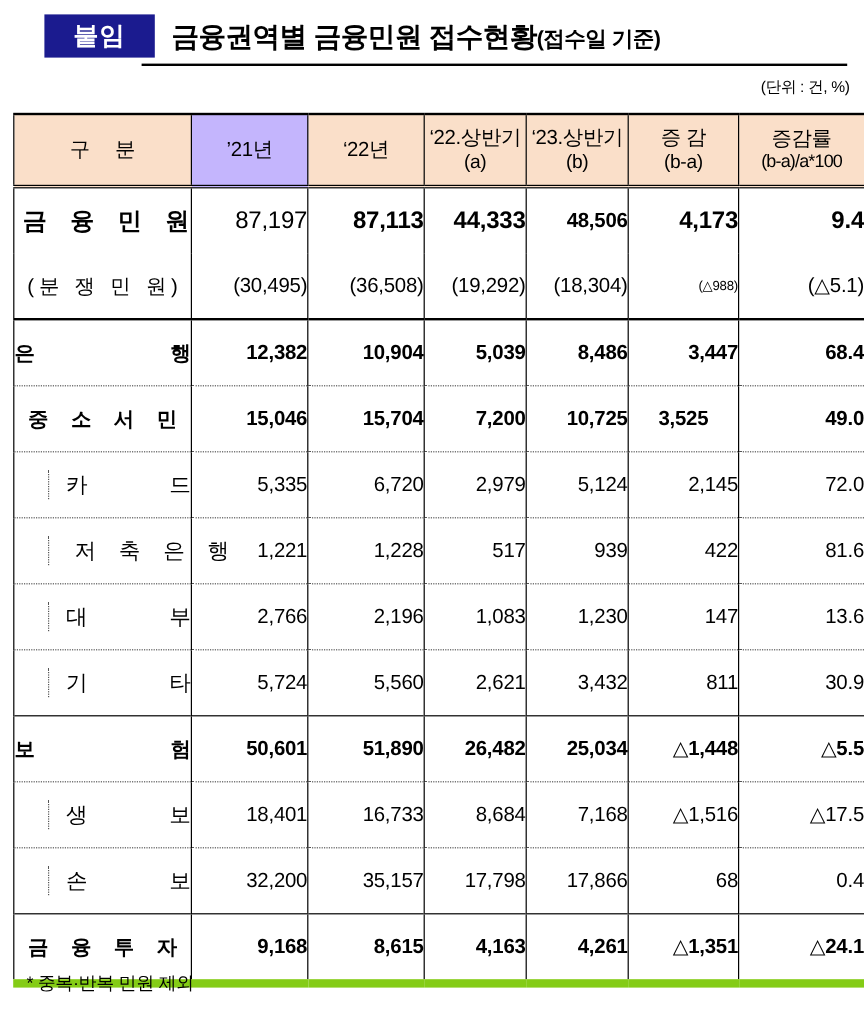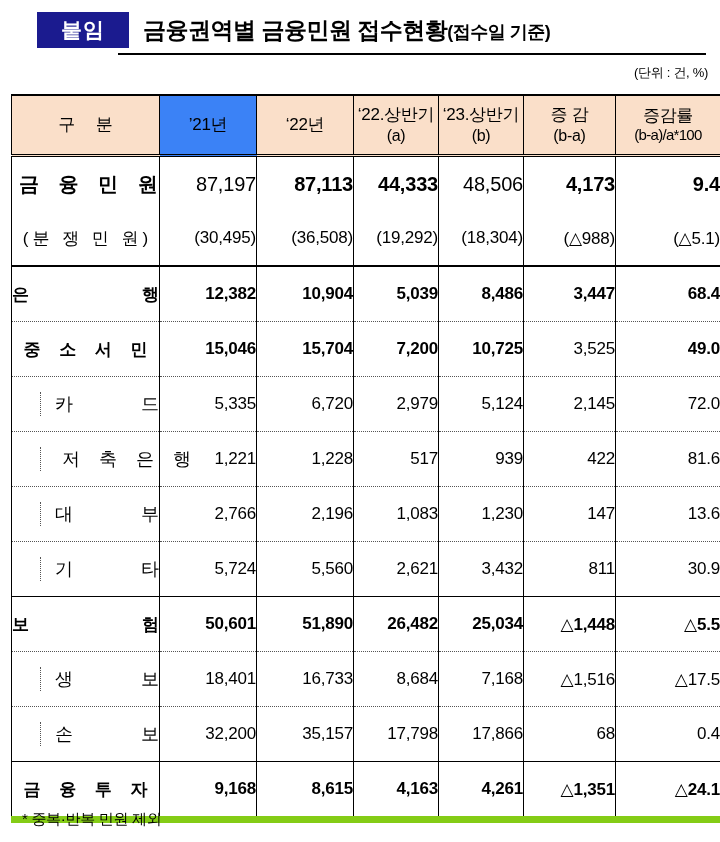--- a/index.html
+++ b/index.html
@@ -187,21 +187,21 @@
         <col class="c-num">
         <col class="c-num">
         <col class="c-num-s">
       <col class="c-num-s">
         <col class="c-num-m">
         <col class="c-last">
     </colgroup>
     <thead>
       <tr>
         <th class="head-name" style="background: rgb(250, 223, 201);">구    분</th>
-        <th style="background: #3b82f6;">’21년</th>
+        <th style="background: #c4b5fd;">’21년</th>
         <th style="background: rgb(250, 223, 201);">‘22년</th>
         <th style="background: rgb(250, 223, 201);">
           <span>‘22.상반기</span>
           <span class="hd-l2">(a)</span>
         </th>
         <th style="background: rgb(250, 223, 201);">
           <span>‘23.상반기</span>
           <span class="hd-l2">(b)</span>
         </th>
         <th style="background: rgb(250, 223, 201);">
@@ -215,33 +215,33 @@
       </tr>
     </thead>
     <tbody>
         <tr>
           <td class="lbl" style="font-weight: bold; font-size: 20px;">
             <span class="lbl-wide">금 융 민 원</span>
           </td>
           <td class="num" style="font-weight: normal; font-size: 20px;">87,197</td>
           <td class="num" style="font-weight: bold; font-size: 20px;">87,113</td>
           <td class="num" style="font-weight: bold; font-size: 20px;">44,333</td>
-          <td class="num" style="font-weight: normal; font-size: 20px;">48,506</td>
+          <td class="num" style="font-weight: bold; font-size: 17px;">48,506</td>
           <td class="num" style="font-weight: bold; font-size: 20px;">4,173</td>
           <td class="num" style="font-weight: bold; font-size: 20px;">9.4</td>
         </tr>
         <tr>
           <td class="lbl">
             <span class="lbl-center">(분 쟁 민 원)</span>
           </td>
           <td class="num" style="font-size: 17px;">(30,495)</td>
           <td class="num" style="font-size: 17px;">(36,508)</td>
           <td class="num" style="font-size: 17px;">(19,292)</td>
           <td class="num" style="font-size: 17px;">(18,304)</td>
-          <td class="num" style="font-size: 17px;">(△988)</td>
+          <td class="num" style="font-size: 11px;">(△988)</td>
           <td class="num" style="font-size: 17px;">(△5.1)</td>
         </tr>
         <tr class="sep-heavy">
           <td class="lbl" style="font-weight: bold;">
             <span class="lbl-spread">
               <span>은</span>
               <span>행</span>
             </span>
           </td>
           <td class="num" style="font-weight: bold;">12,382</td>
@@ -252,21 +252,21 @@
           <td class="num" style="font-weight: bold;">68.4</td>
         </tr>
         <tr class="sep-dot">
           <td class="lbl" style="font-weight: bold;">
             <span class="lbl-wide">중 소 서 민</span>
           </td>
           <td class="num" style="font-weight: bold;">15,046</td>
           <td class="num" style="font-weight: bold;">15,704</td>
           <td class="num" style="font-weight: bold;">7,200</td>
           <td class="num" style="font-weight: bold;">10,725</td>
-          <td class="num" style="font-weight: normal;">3,525</td>
+          <td class="num" style="font-weight: bold; text-align: center;">3,525</td>
           <td class="num" style="font-weight: bold;">49.0</td>
         </tr>
         <tr class="sep-dot">
           <td class="lbl indent1">
             <span class="ind-box">
               <span class="lbl-spread">
                 <span>카</span>
                 <span>드</span>
               </span>
             </span>

